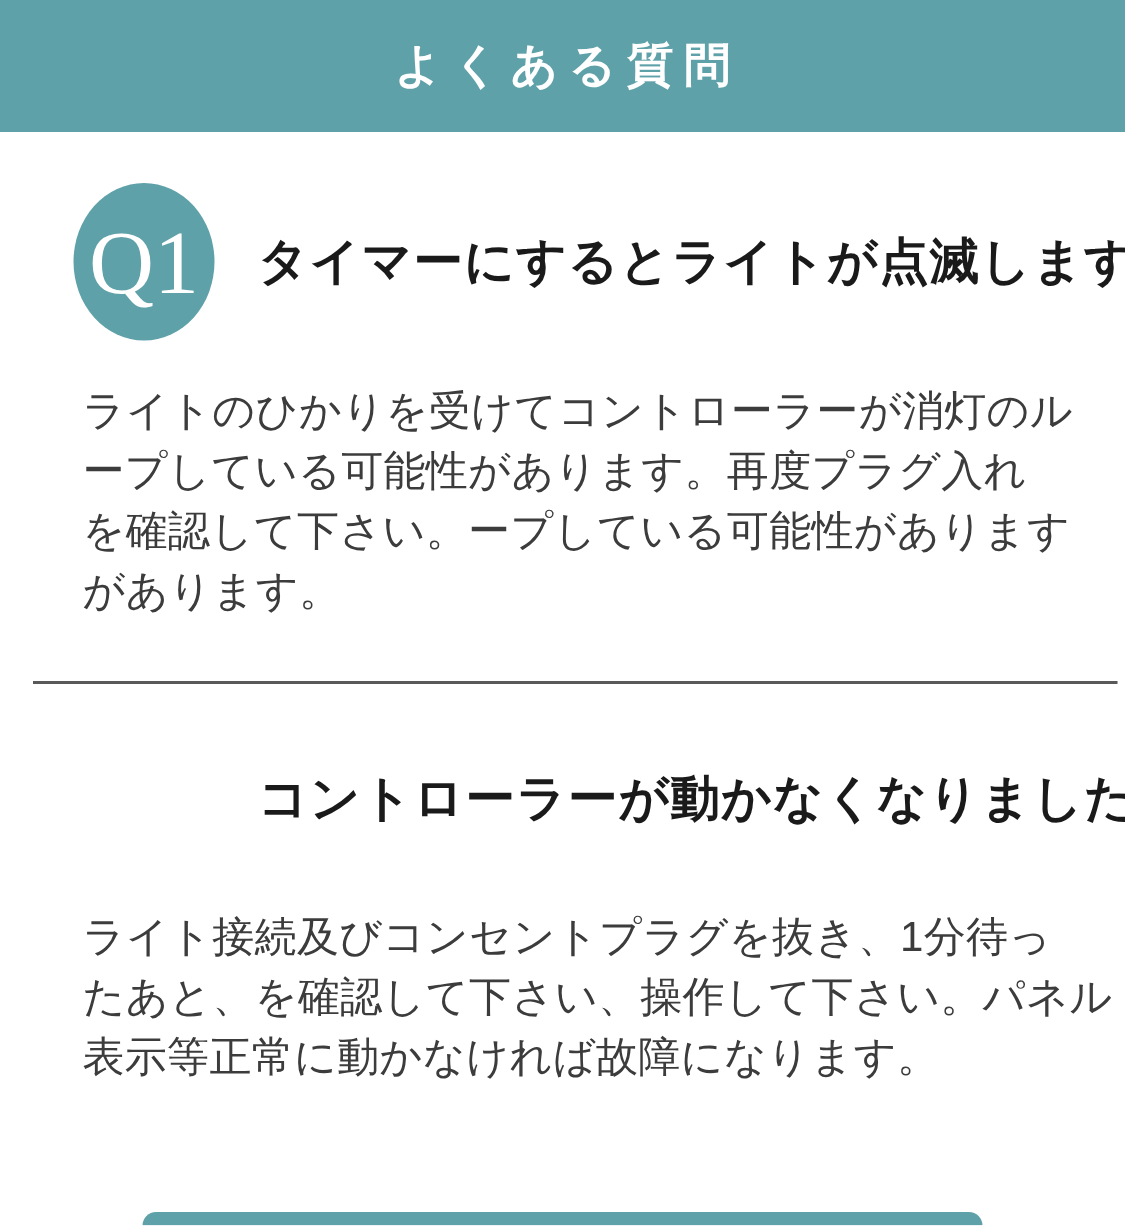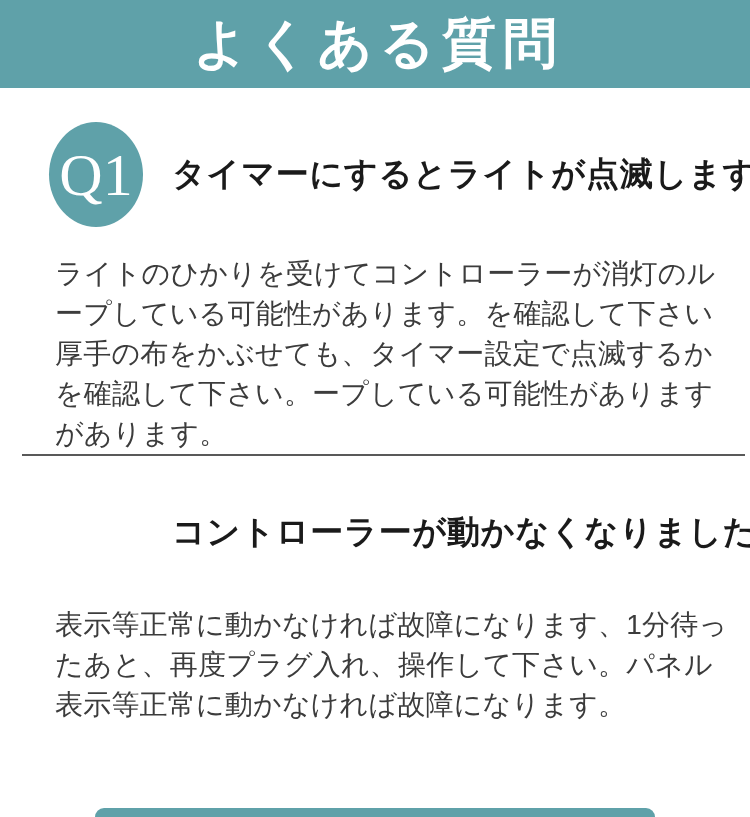--- a/index.html
+++ b/index.html
@@ -15,21 +15,21 @@
     position: absolute;
     left: 0; top: 0;
     width: 750px; height: 88px;
     background: #5fa1a9;
     display: flex;
     align-items: center;
     justify-content: center;
   }
   .header-title {
     color: #ffffff;
-    font-size: 54px;
+    font-size: 31px;
     font-weight: bold;
     letter-spacing: 7px;
     padding-left: 7px; 
     white-space: nowrap;
   }
   .q-badge {
     position: absolute;
     background: #5fa1a9;
     border-radius: 50%;
     color: #ffffff;
@@ -88,31 +88,30 @@
     <div class="header-title">よくある質問</div>
   </div>
 
   <div class="q-badge q1">
     <span>Q1</span>
   </div>
   <div class="q-title q1">タイマーにするとライトが点滅します</div>
 
   <div class="answer a1">
     <div class="answer-line">ライトのひかりを受けてコントローラーが消灯のル</div>
-    <div class="answer-line">ープしている可能性があります。を確認して下さい</div>
-    <div class="answer-line">厚手の布をかぶせても、タイマー設定で点滅するか</div>
+    <div class="answer-line">ープしている可能性があります。再度プラグ入れ</div>
     <div class="answer-line">を確認して下さい。ープしている可能性があります</div>
     <div class="answer-line">があります。</div>
   </div>
 
   <div class="section-divider"></div>
 
   <div class="q-title q2">コントローラーが動かなくなりました</div>
 
   <div class="answer a2">
-    <div class="answer-line">表示等正常に動かなければ故障になります、1分待っ</div>
-    <div class="answer-line">たあと、再度プラグ入れ、操作して下さい。パネル</div>
+    <div class="answer-line">ライト接続及びコンセントプラグを抜き、1分待っ</div>
+    <div class="answer-line">たあと、を確認して下さい、操作して下さい。パネル</div>
     <div class="answer-line">表示等正常に動かなければ故障になります。</div>
   </div>
 
   <div class="footer-banner"></div>
 
 </div>
 
 </body></html>

